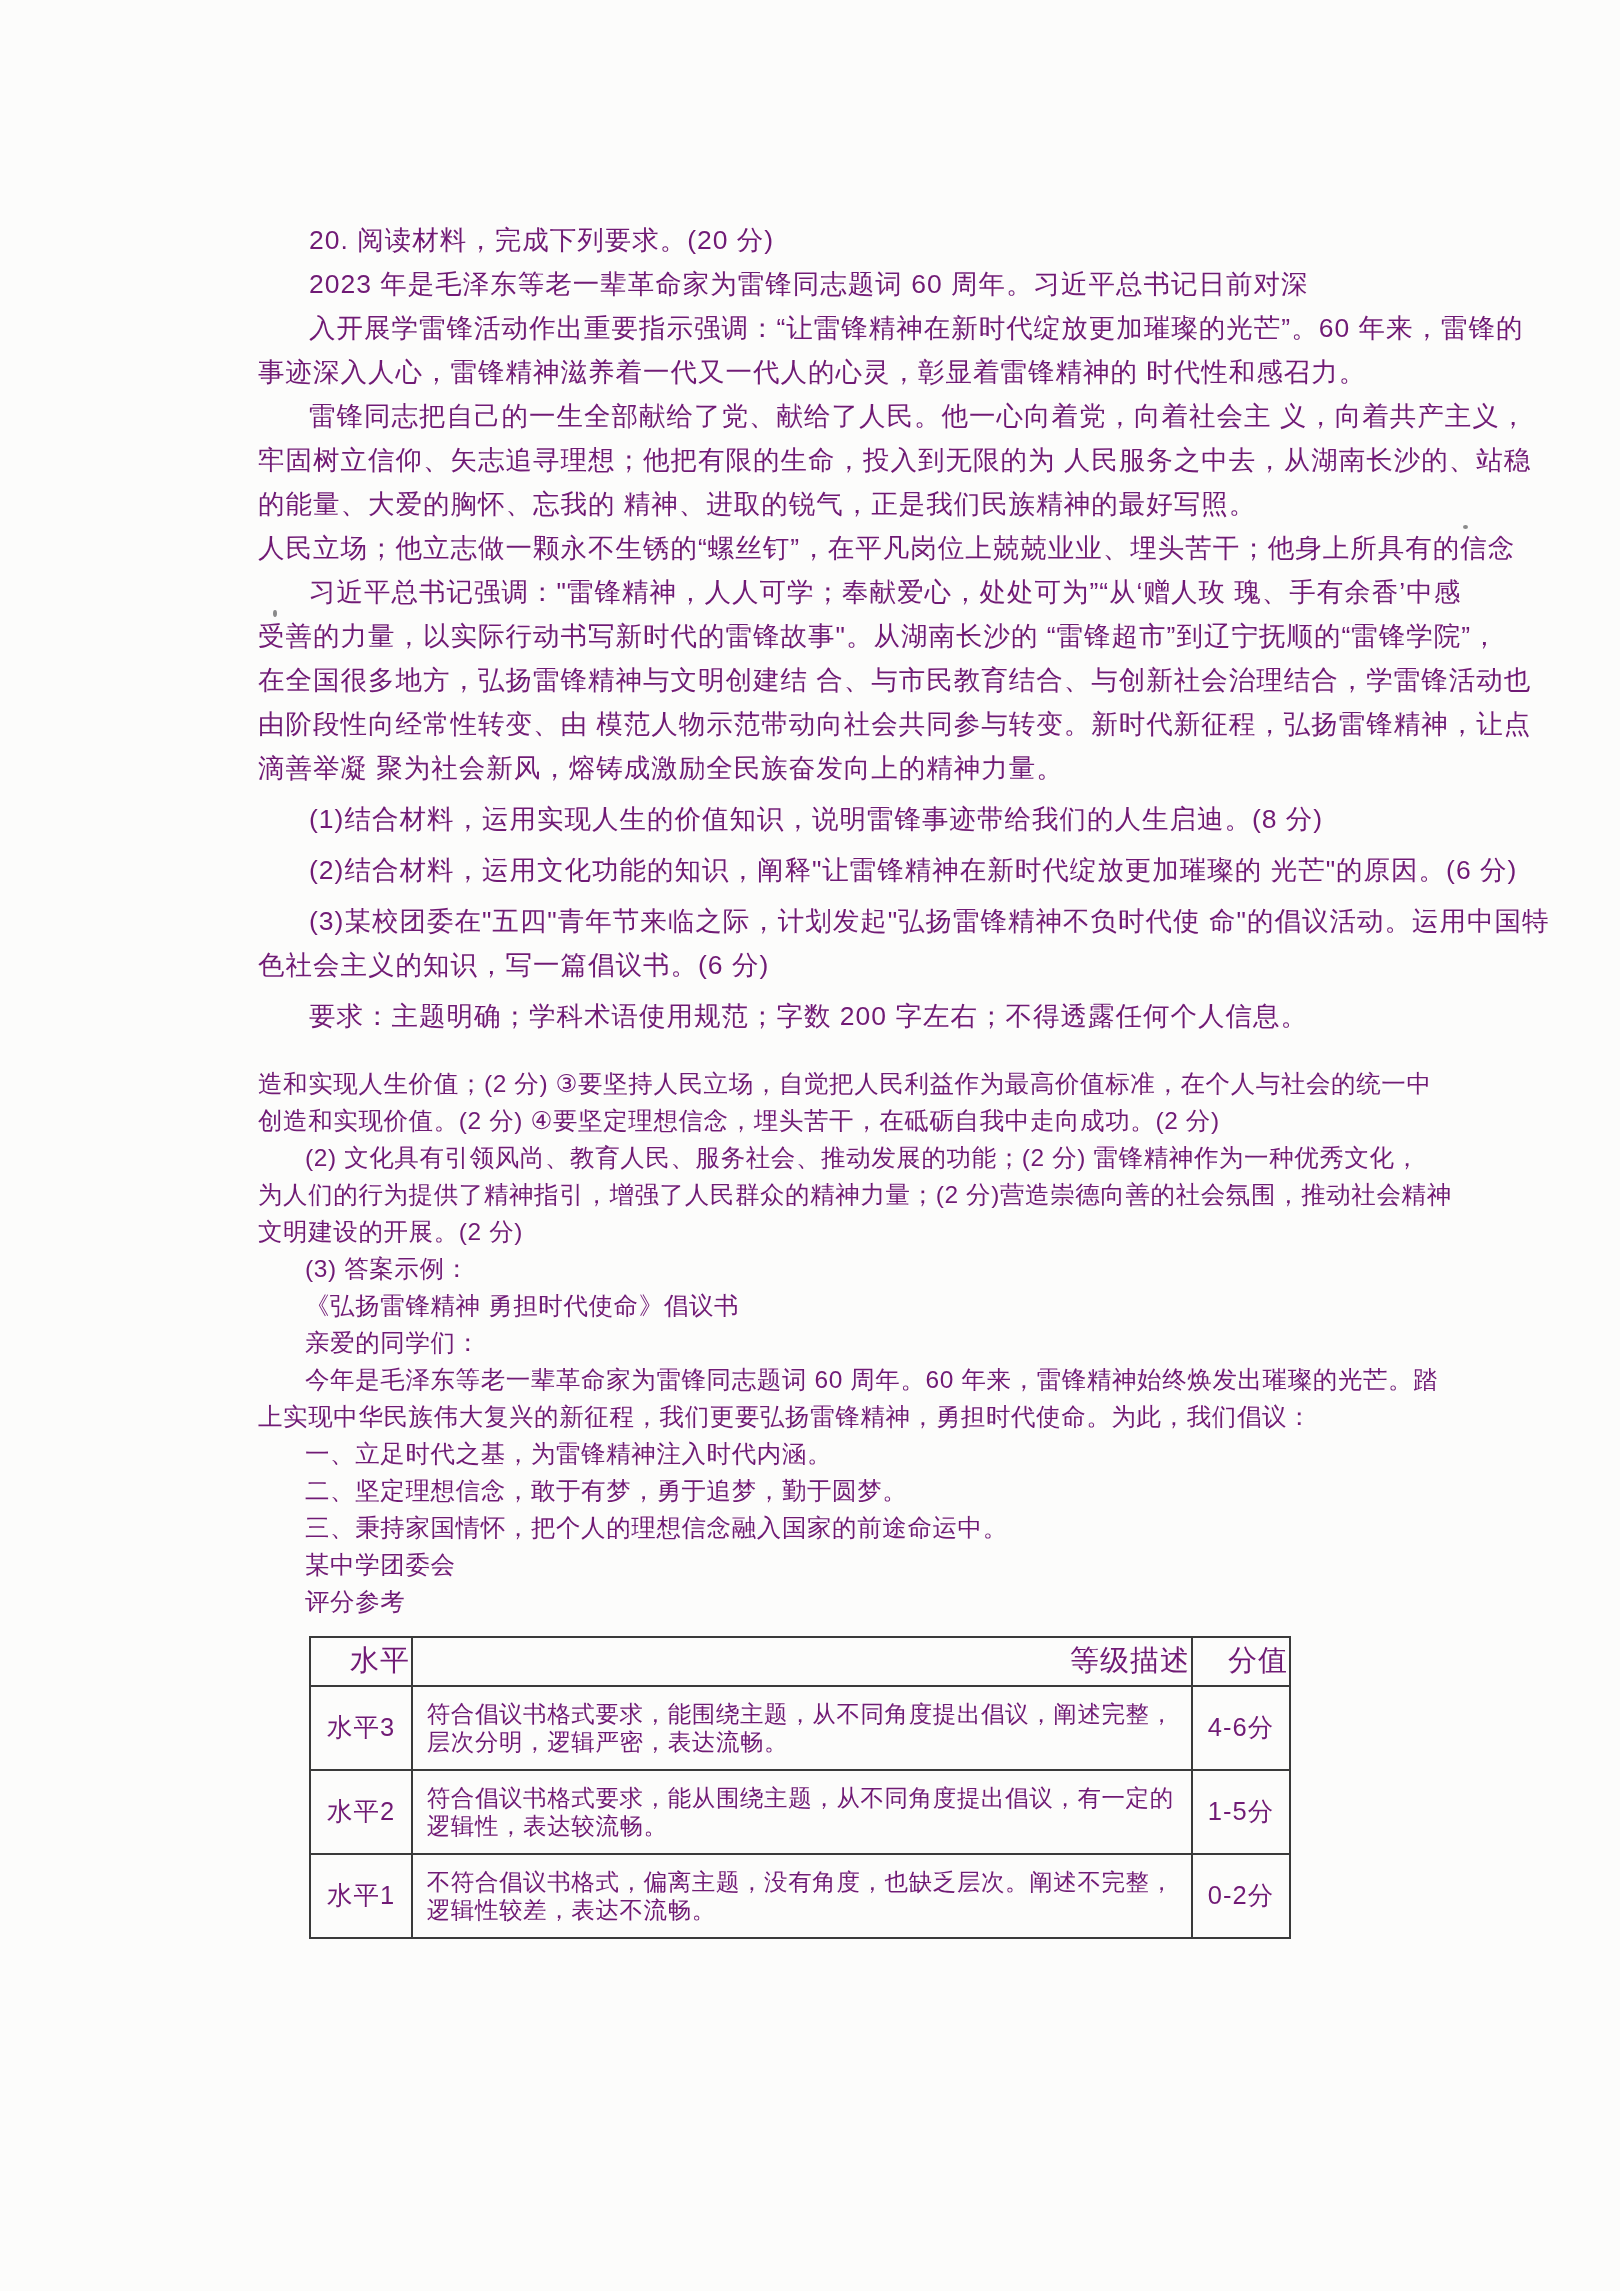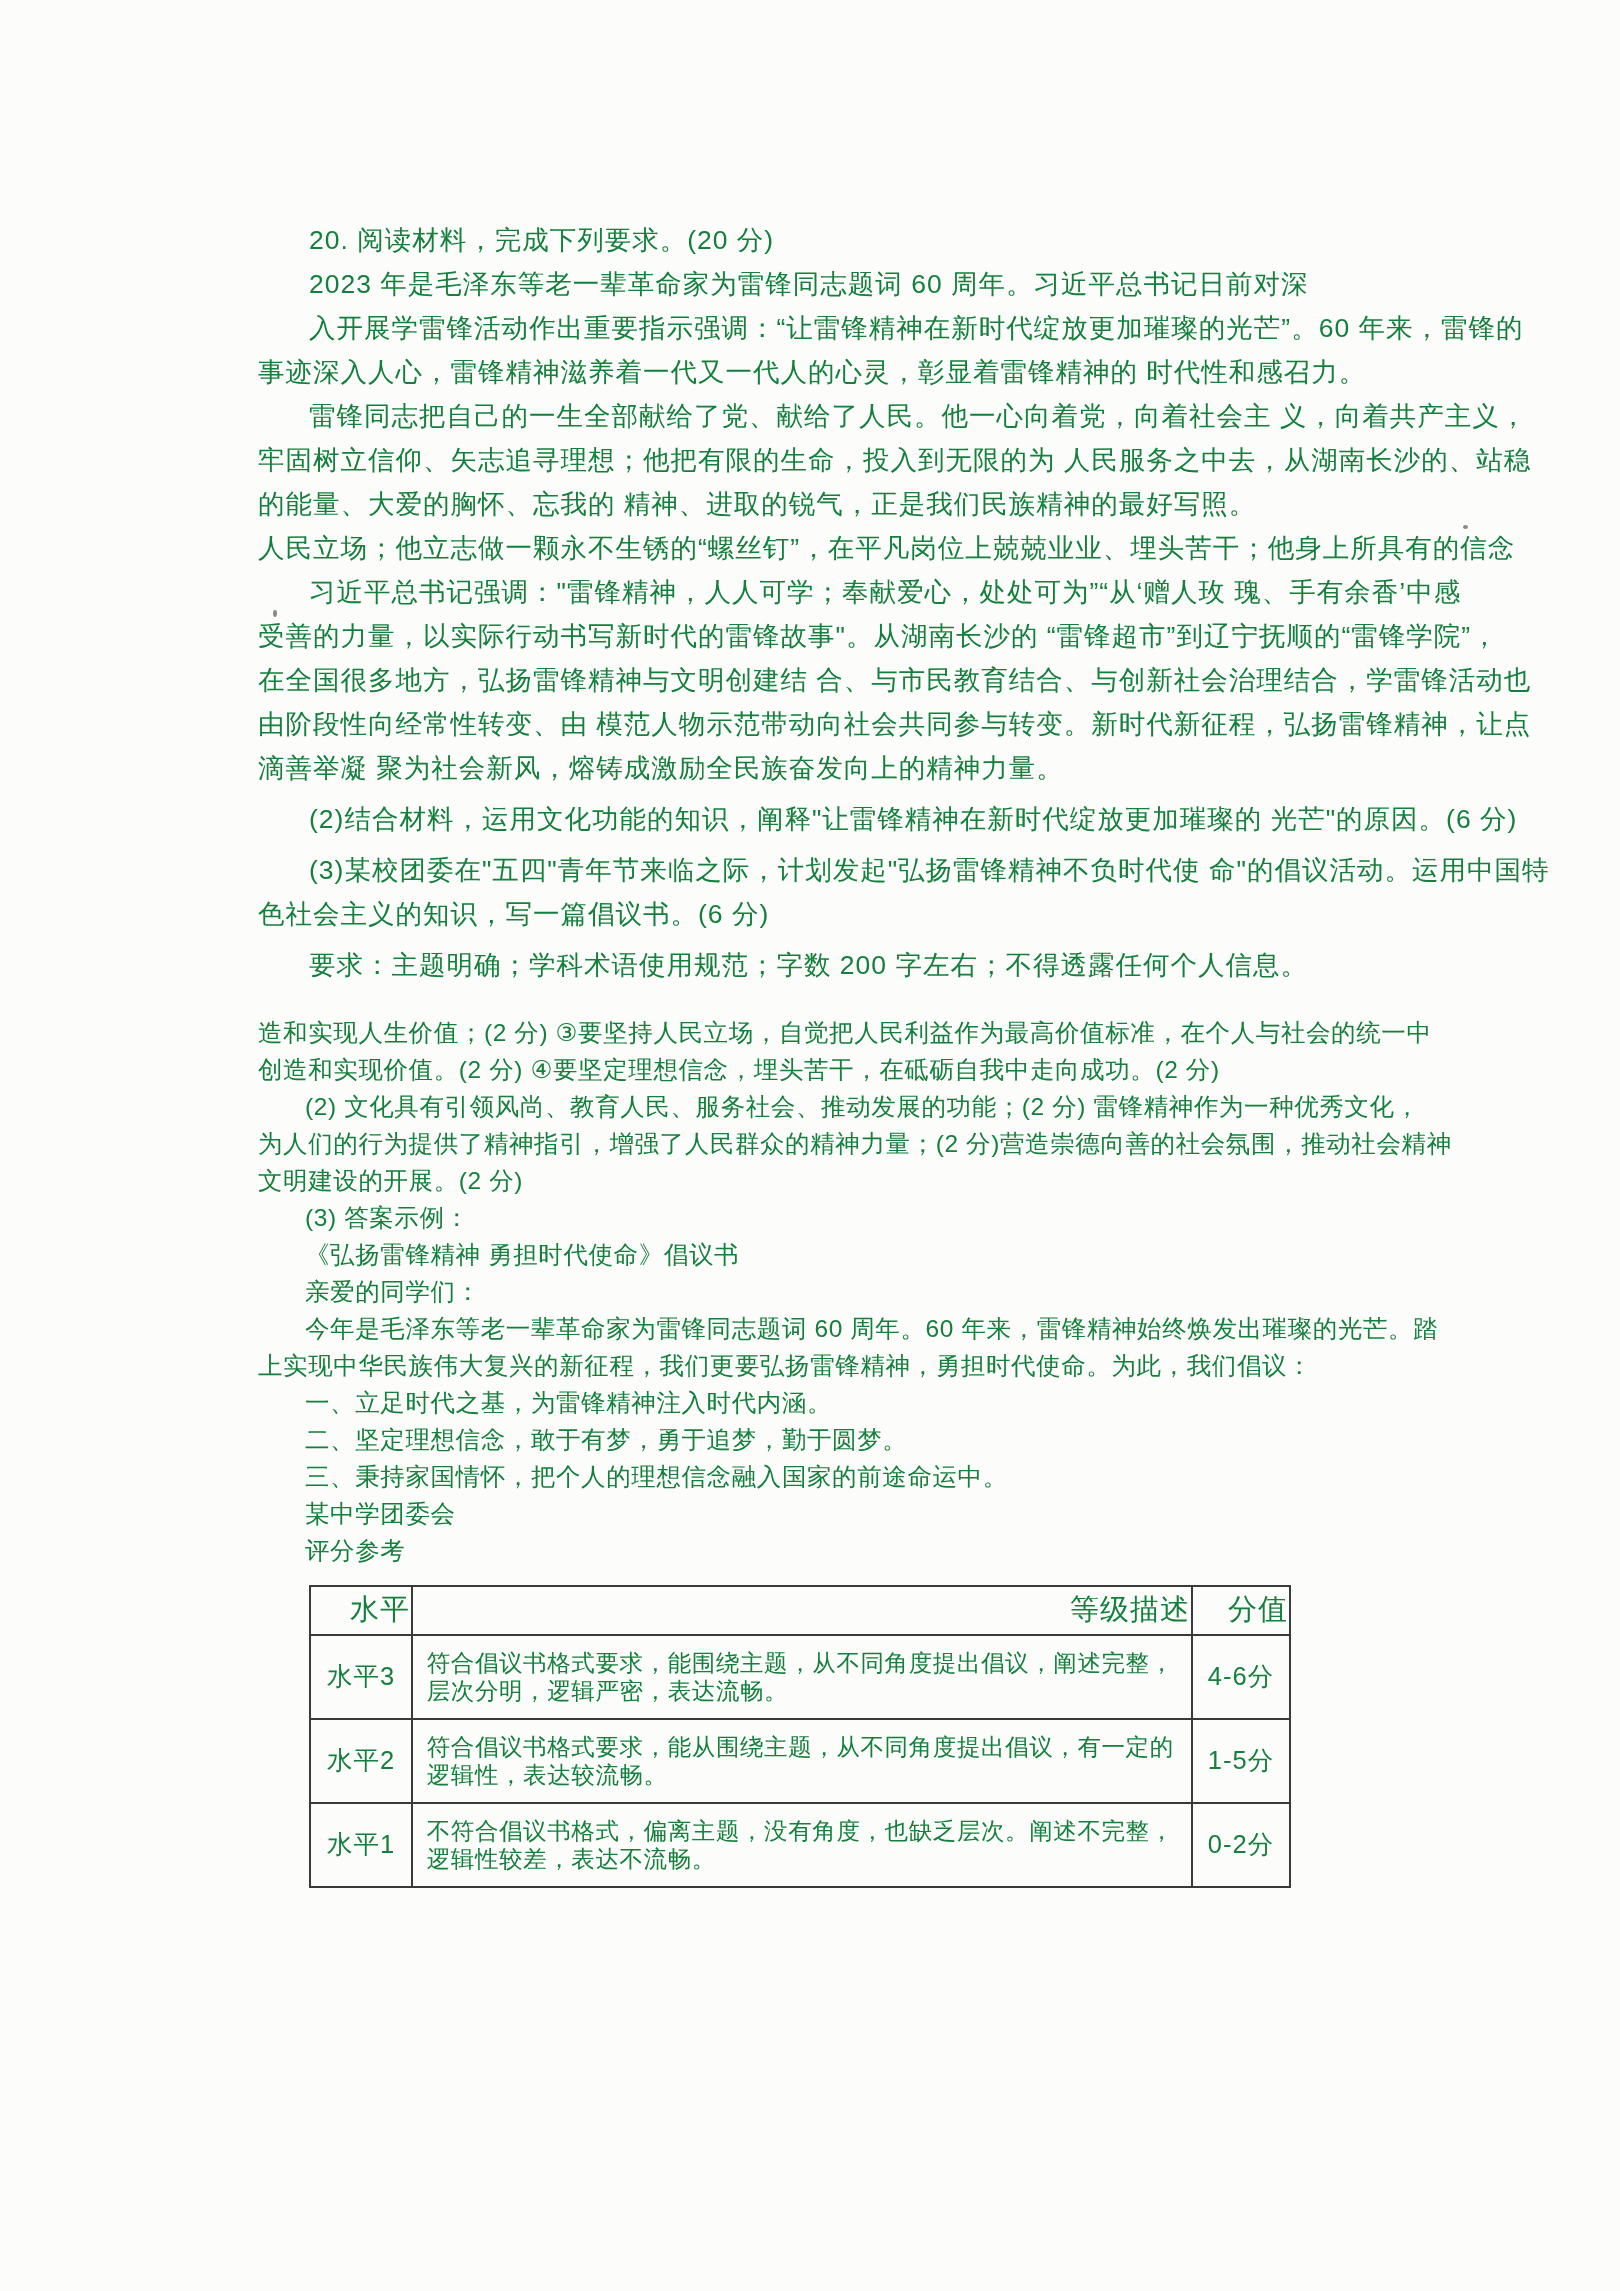--- a/index.html
+++ b/index.html
@@ -3,21 +3,21 @@
 <meta charset="utf-8">
 <style>
   html,body{margin:0;padding:0;background:#d8d8d8;}
   .page{
     position:relative;
     width:1620px;height:2292px;
     margin:0 auto;
     background:#fcfcfb;
     overflow:hidden;
     font-family:"Liberation Sans","DejaVu Sans",sans-serif;
-    color:#15803d;
+    color:#701a75;
   }
   .content{position:absolute;left:258px;top:218px;width:1220px;}
   
   .q-sec .tline{font-size:26.5px;line-height:44px;letter-spacing:1px;white-space:nowrap;}
   .q-sec .tline.ind{padding-left:51px;}
   .q-sec .tline.gap{margin-top:6.9px;}
   
   .a-sec{margin-top:27.4px;}
   .a-sec .tline{font-size:24.5px;line-height:37px;letter-spacing:0.6px;white-space:nowrap;}
   .a-sec .tline.ind{padding-left:47px;}
@@ -60,20 +60,21 @@
         <div class="tline">事迹深入人心，雷锋精神滋养着一代又一代人的心灵，彰显着雷锋精神的 时代性和感召力。</div>
         <div class="tline ind">雷锋同志把自己的一生全部献给了党、献给了人民。他一心向着党，向着社会主 义，向着共产主义，</div>
         <div class="tline">牢固树立信仰、矢志追寻理想；他把有限的生命，投入到无限的为 人民服务之中去，从湖南长沙的、站稳</div>
         <div class="tline">的能量、大爱的胸怀、忘我的 精神、进取的锐气，正是我们民族精神的最好写照。</div>
         <div class="tline">人民立场；他立志做一颗永不生锈的“螺丝钉”，在平凡岗位上兢兢业业、埋头苦干；他身上所具有的信念</div>
         <div class="tline ind">习近平总书记强调："雷锋精神，人人可学；奉献爱心，处处可为”“从‘赠人玫 瑰、手有余香’中感</div>
         <div class="tline">受善的力量，以实际行动书写新时代的雷锋故事"。从湖南长沙的 “雷锋超市”到辽宁抚顺的“雷锋学院”，</div>
         <div class="tline">在全国很多地方，弘扬雷锋精神与文明创建结 合、与市民教育结合、与创新社会治理结合，学雷锋活动也</div>
         <div class="tline">由阶段性向经常性转变、由 模范人物示范带动向社会共同参与转变。新时代新征程，弘扬雷锋精神，让点</div>
         <div class="tline">滴善举凝 聚为社会新风，熔铸成激励全民族奋发向上的精神力量。</div>
+        <div class="tline ind gap">(1)结合材料，运用实现人生的价值知识，说明雷锋事迹带给我们的人生启迪。(8 分)</div>
         <div class="tline ind gap">(2)结合材料，运用文化功能的知识，阐释"让雷锋精神在新时代绽放更加璀璨的 光芒"的原因。(6 分)</div>
         <div class="tline ind gap">(3)某校团委在"五四"青年节来临之际，计划发起"弘扬雷锋精神不负时代使 命"的倡议活动。运用中国特</div>
         <div class="tline">色社会主义的知识，写一篇倡议书。(6 分)</div>
         <div class="tline ind gap">要求：主题明确；学科术语使用规范；字数 200 字左右；不得透露任何个人信息。</div>
       </section>
 
     <section class="a-sec" id="answer-lines">
         <div class="tline">造和实现人生价值；(2 分) ③要坚持人民立场，自觉把人民利益作为最高价值标准，在个人与社会的统一中</div>
         <div class="tline">创造和实现价值。(2 分) ④要坚定理想信念，埋头苦干，在砥砺自我中走向成功。(2 分)</div>
         <div class="tline ind">(2) 文化具有引领风尚、教育人民、服务社会、推动发展的功能；(2 分) 雷锋精神作为一种优秀文化，</div>

